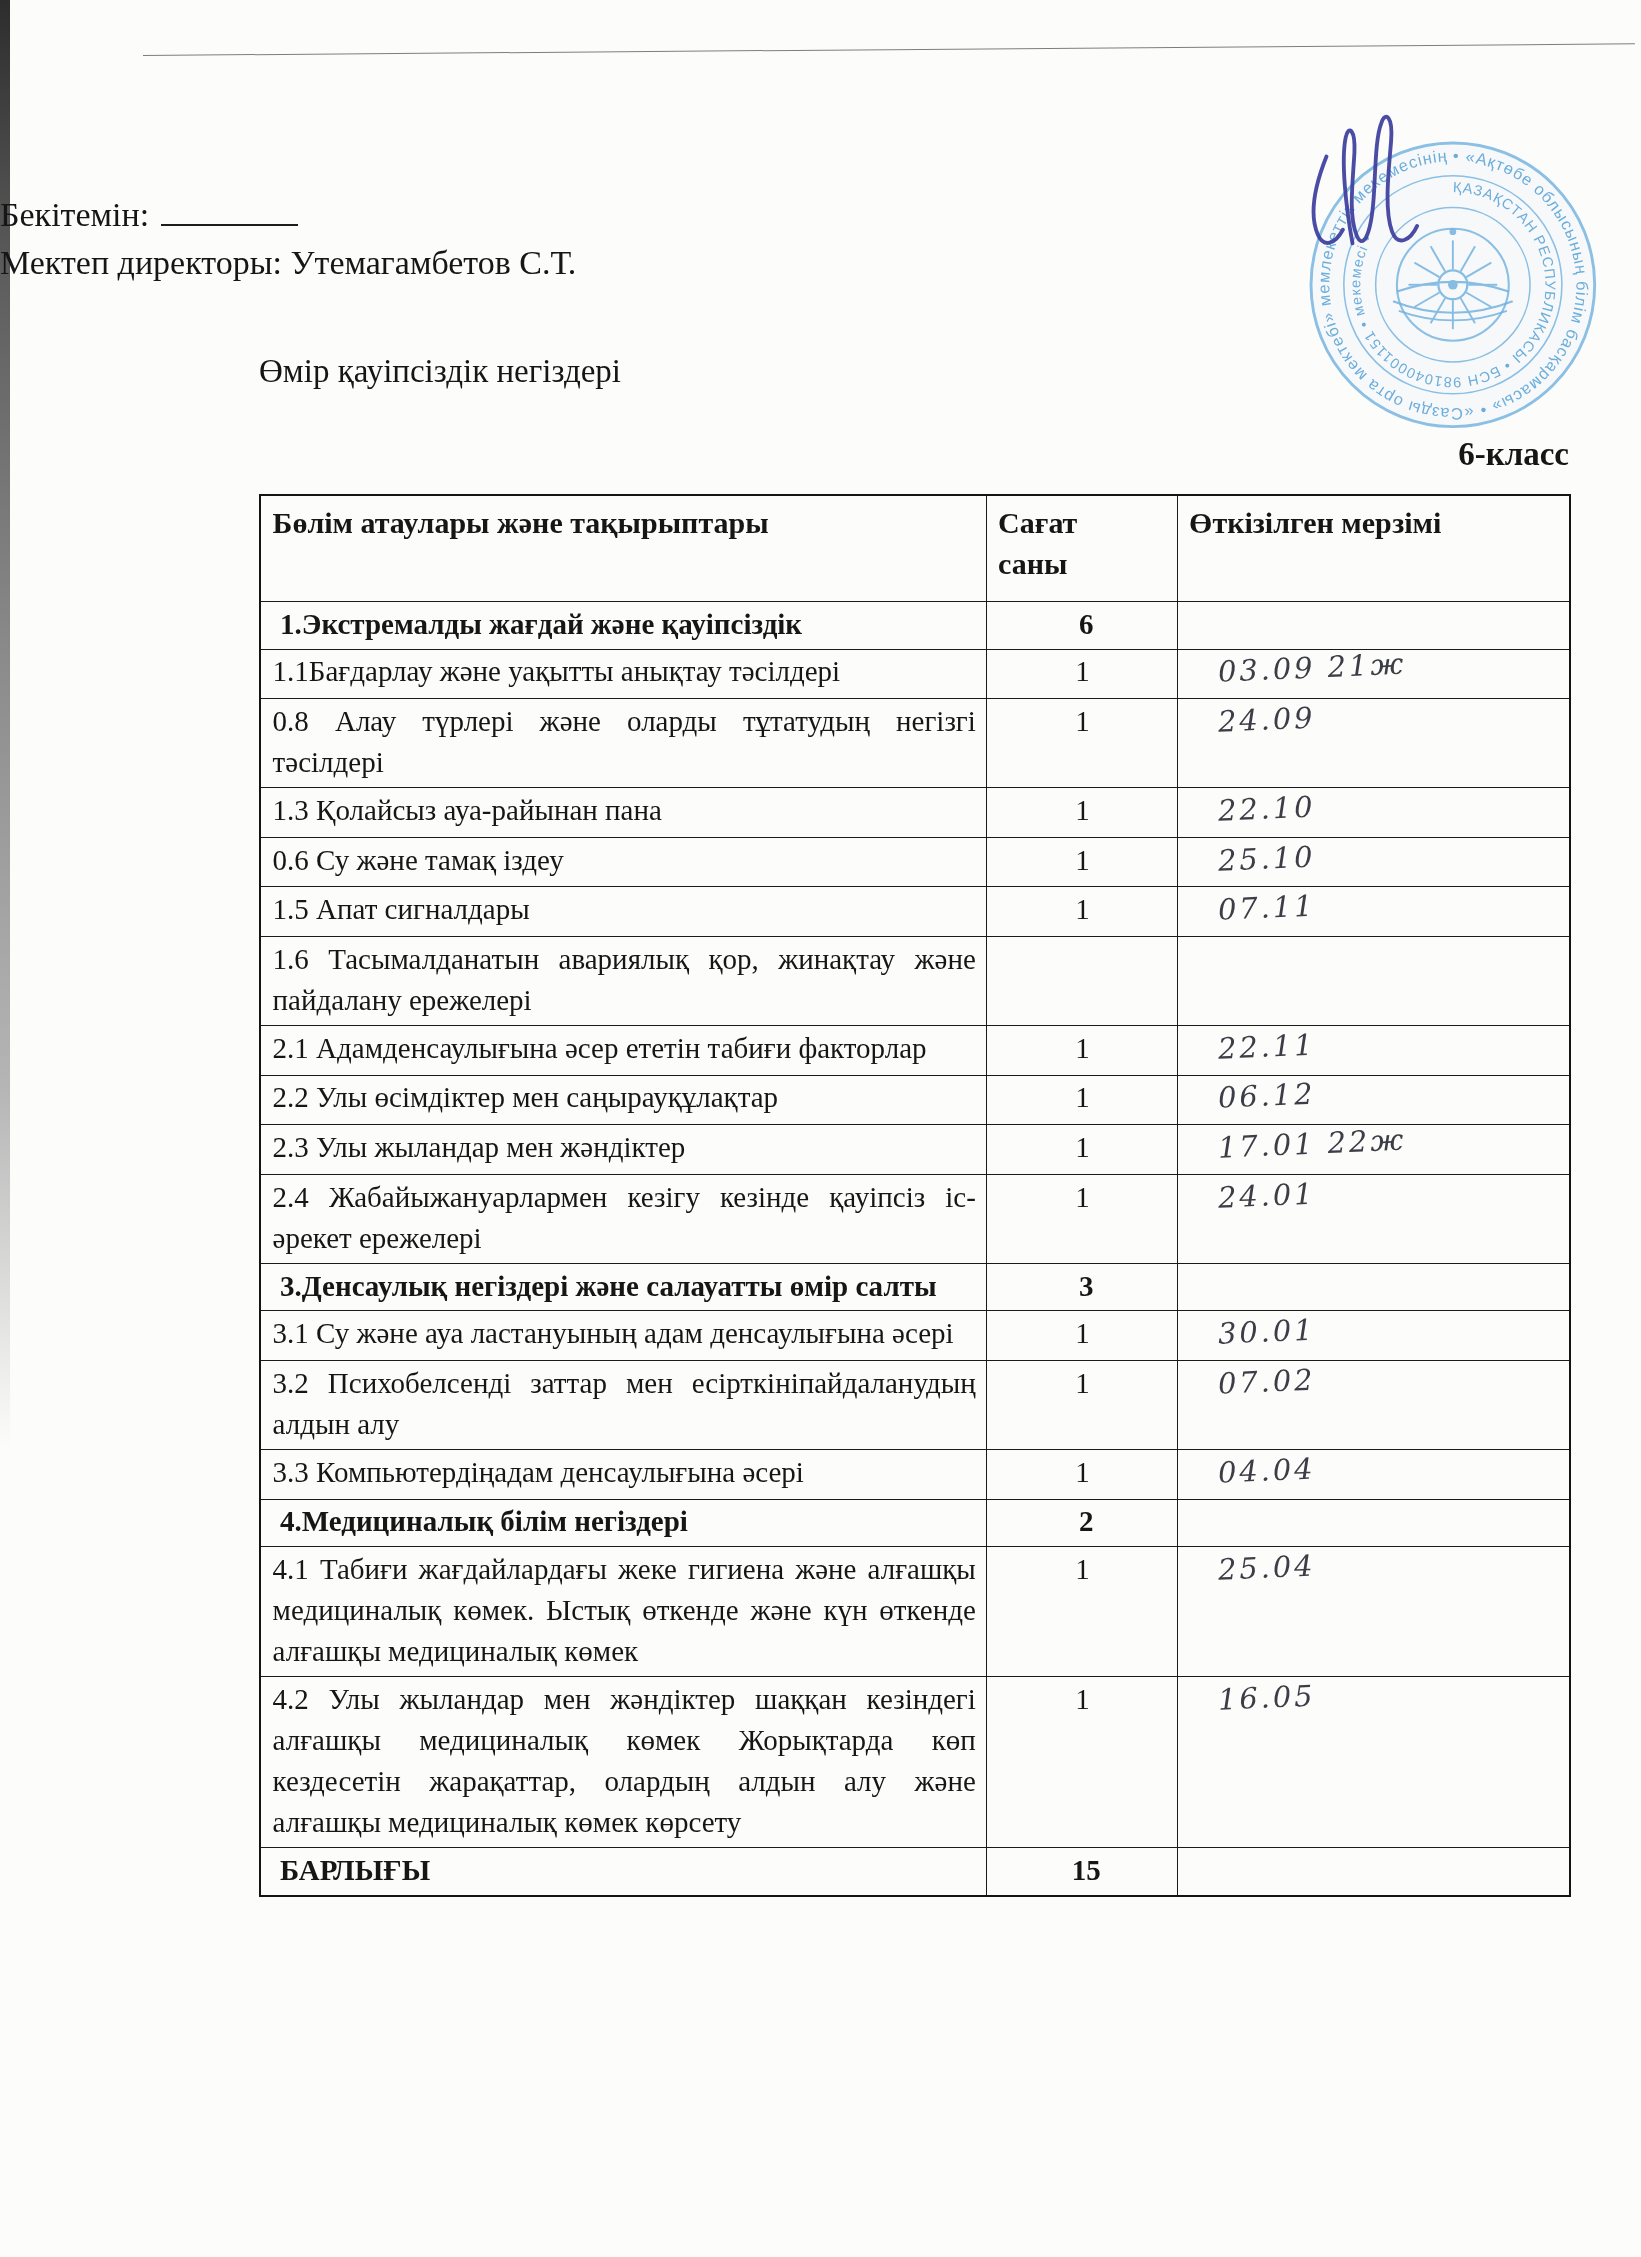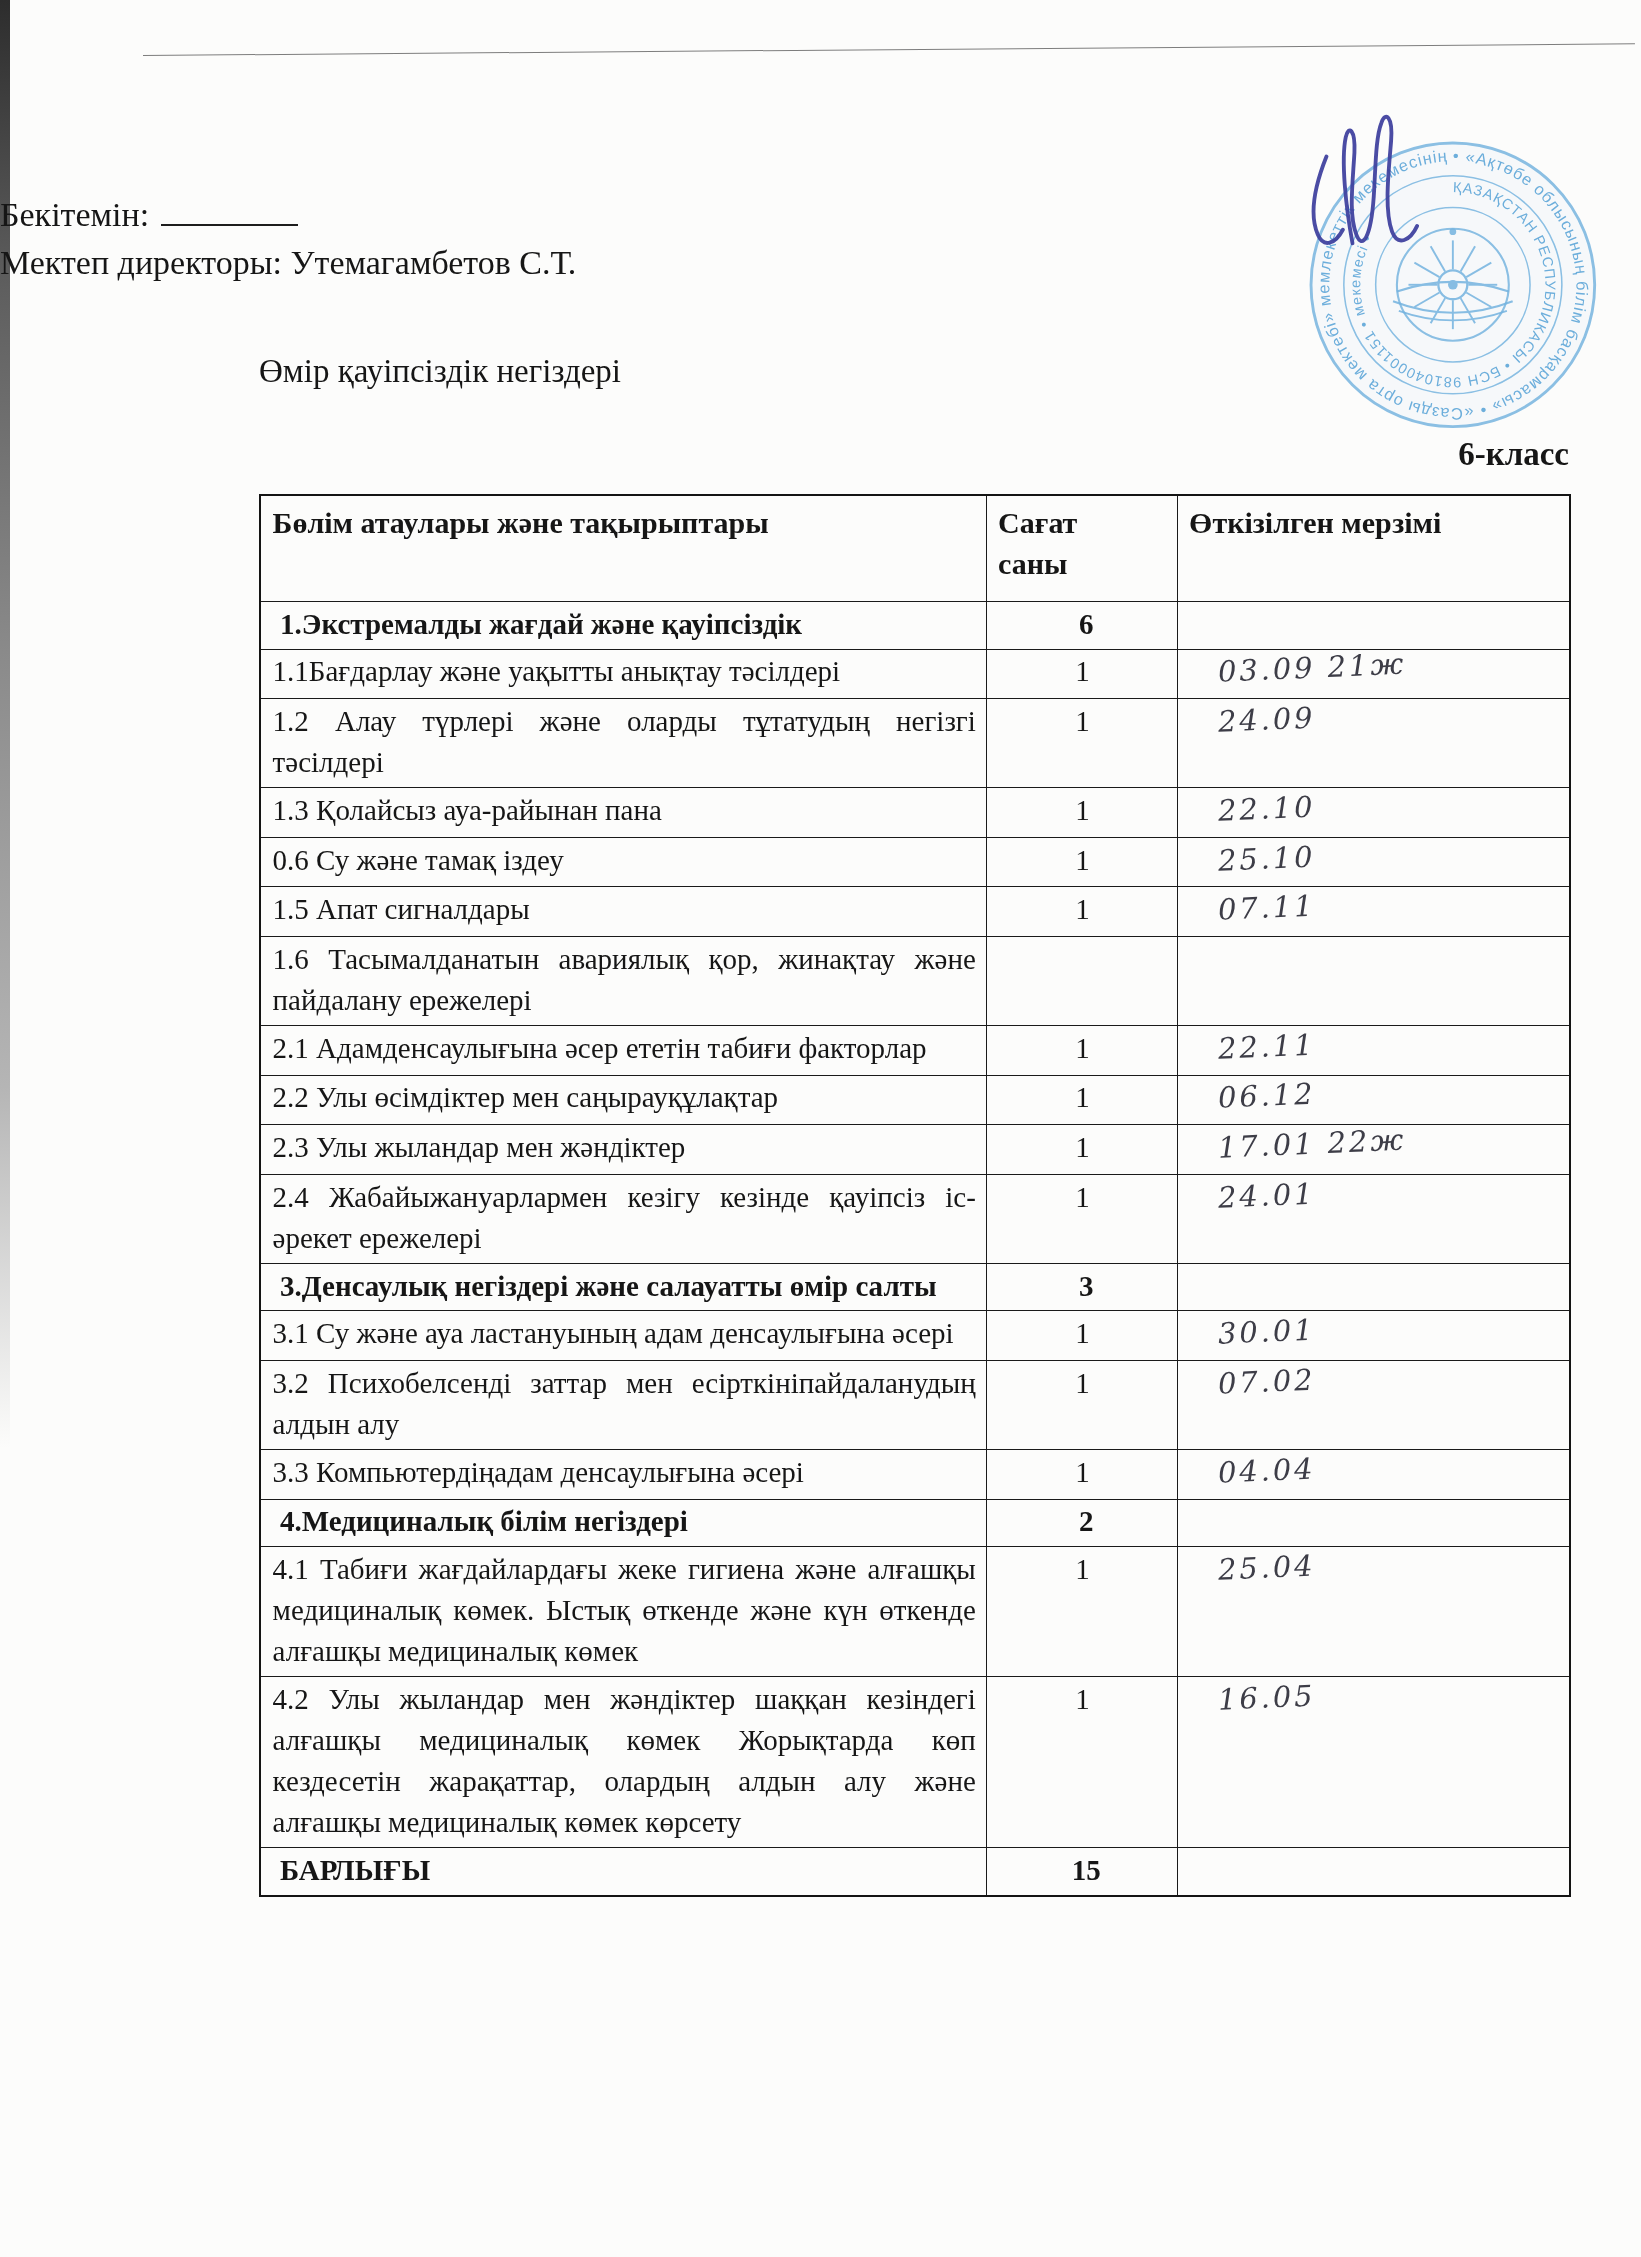--- a/index.html
+++ b/index.html
@@ -148,21 +148,21 @@
           <td class="topic">1.Экстремалды жағдай және қауіпсіздік</td>
           <td class="hours">6</td>
           <td class="datecol"><span class="handwriting"></span></td>
         </tr>
         <tr>
           <td class="topic">1.1Бағдарлау және уақытты анықтау тәсілдері</td>
           <td class="hours">1</td>
           <td class="datecol"><span class="handwriting">03.09 21ж</span></td>
         </tr>
         <tr>
-          <td class="topic">1.2 Алау түрлері және оларды тұтатудың негізгі тәсілдері</td>
+          <td class="topic">0.8 Алау түрлері және оларды тұтатудың негізгі тәсілдері</td>
           <td class="hours">1</td>
           <td class="datecol"><span class="handwriting">24.09</span></td>
         </tr>
         <tr>
           <td class="topic">1.3 Қолайсыз ауа-райынан пана</td>
           <td class="hours">1</td>
           <td class="datecol"><span class="handwriting">22.10</span></td>
         </tr>
         <tr>
           <td class="topic">0.6 Су және тамақ іздеу</td>

